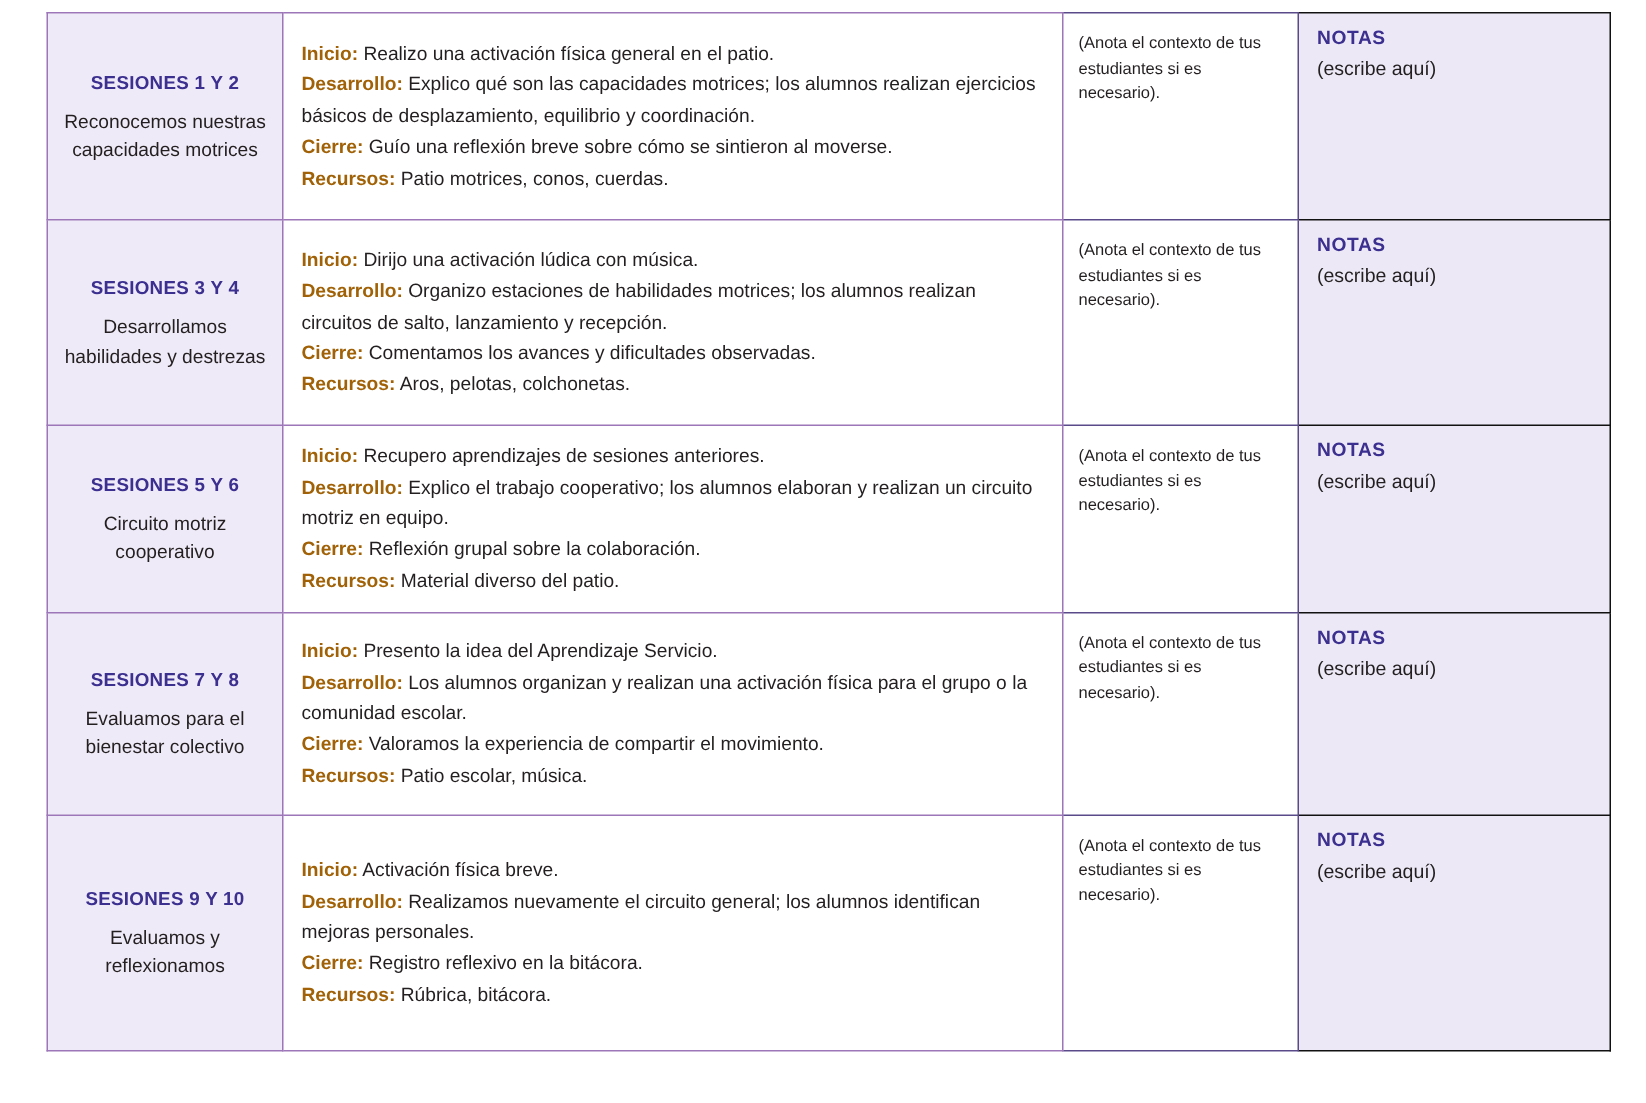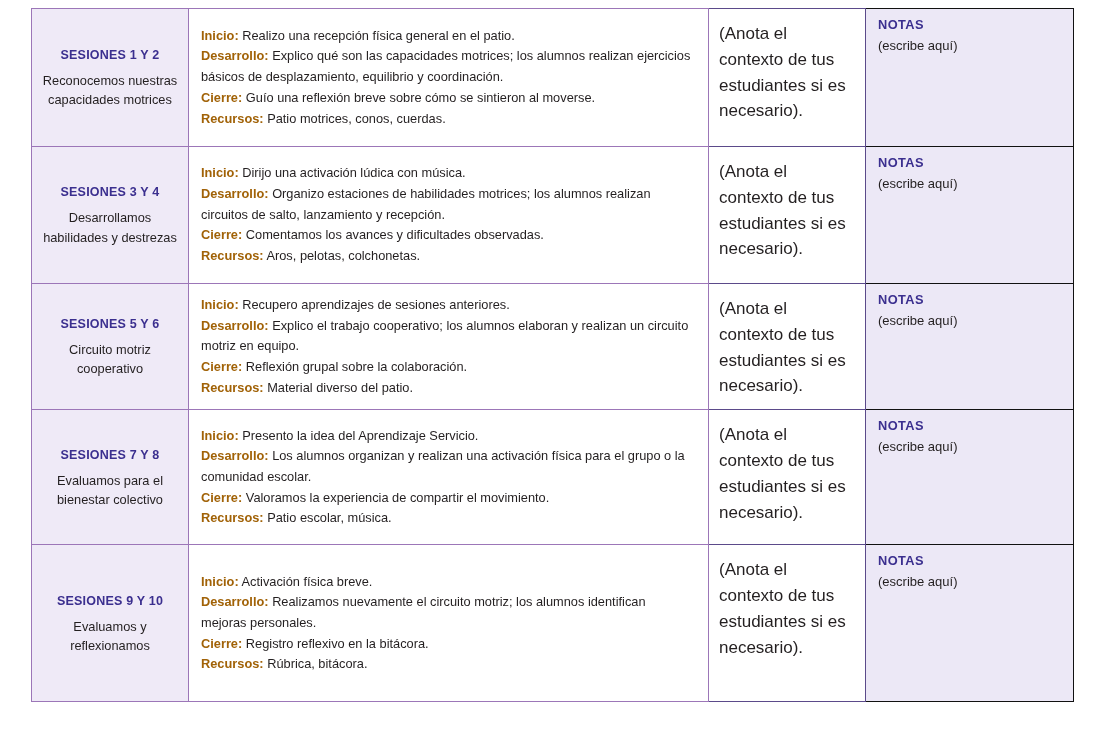--- a/index.html
+++ b/index.html
@@ -92,21 +92,21 @@
   }
 
   
   .cell-contexto {
     background: #ffffff;
     border: 1px solid #5b4a8a;
     padding: 12px 12px 10px 10px;
     vertical-align: top;
   }
   .ctx-text {
-    font-size: 17px;
+    font-size: 11px;
     line-height: 1.52;
     color: #231f20;
   }
 
   
   .cell-notas {
     background: #ece8f6;
     border: 1px solid #111111;
     padding: 8px 12px 10px 12px;
     vertical-align: top;
@@ -138,21 +138,21 @@
 
       <tr style="height:138px;">
         <td class="cell-sesion">
           <div class="sesion-head">
             <span class="kw">SESIONES</span>
             <span class="num">1 Y 2</span>
           </div>
           <div class="sesion-title">Reconocemos nuestras capacidades motrices</div>
         </td>
         <td class="cell-momentos">
-          <p class="mom-line"><b>Inicio:</b> <span>Realizo una recepción física general en el patio.</span></p>
+          <p class="mom-line"><b>Inicio:</b> <span>Realizo una activación física general en el patio.</span></p>
           <p class="mom-line"><b>Desarrollo:</b> <span>Explico qué son las capacidades motrices; los alumnos realizan ejercicios básicos de desplazamiento, equilibrio y coordinación.</span></p>
           <p class="mom-line"><b>Cierre:</b> <span>Guío una reflexión breve sobre cómo se sintieron al moverse.</span></p>
           <p class="mom-line"><b>Recursos:</b> <span>Patio motrices, conos, cuerdas.</span></p>
         </td>
         <td class="cell-contexto">
           <div class="ctx-text">(Anota el contexto de tus estudiantes si es necesario).</div>
         </td>
         <td class="cell-notas">
           <div class="notas-title">NOTAS</div>
           <div class="notas-sub">(escribe aquí)</div>
@@ -231,21 +231,21 @@
       <tr style="height:157px;">
         <td class="cell-sesion">
           <div class="sesion-head">
             <span class="kw">SESIONES</span>
             <span class="num">9 Y 10</span>
           </div>
           <div class="sesion-title">Evaluamos y reflexionamos</div>
         </td>
         <td class="cell-momentos">
           <p class="mom-line"><b>Inicio:</b> <span>Activación física breve.</span></p>
-          <p class="mom-line"><b>Desarrollo:</b> <span>Realizamos nuevamente el circuito motriz; los alumnos identifican mejoras personales.</span></p>
+          <p class="mom-line"><b>Desarrollo:</b> <span>Realizamos nuevamente el circuito general; los alumnos identifican mejoras personales.</span></p>
           <p class="mom-line"><b>Cierre:</b> <span>Registro reflexivo en la bitácora.</span></p>
           <p class="mom-line"><b>Recursos:</b> <span>Rúbrica, bitácora.</span></p>
         </td>
         <td class="cell-contexto">
           <div class="ctx-text">(Anota el contexto de tus estudiantes si es necesario).</div>
         </td>
         <td class="cell-notas">
           <div class="notas-title">NOTAS</div>
           <div class="notas-sub">(escribe aquí)</div>
         </td>

